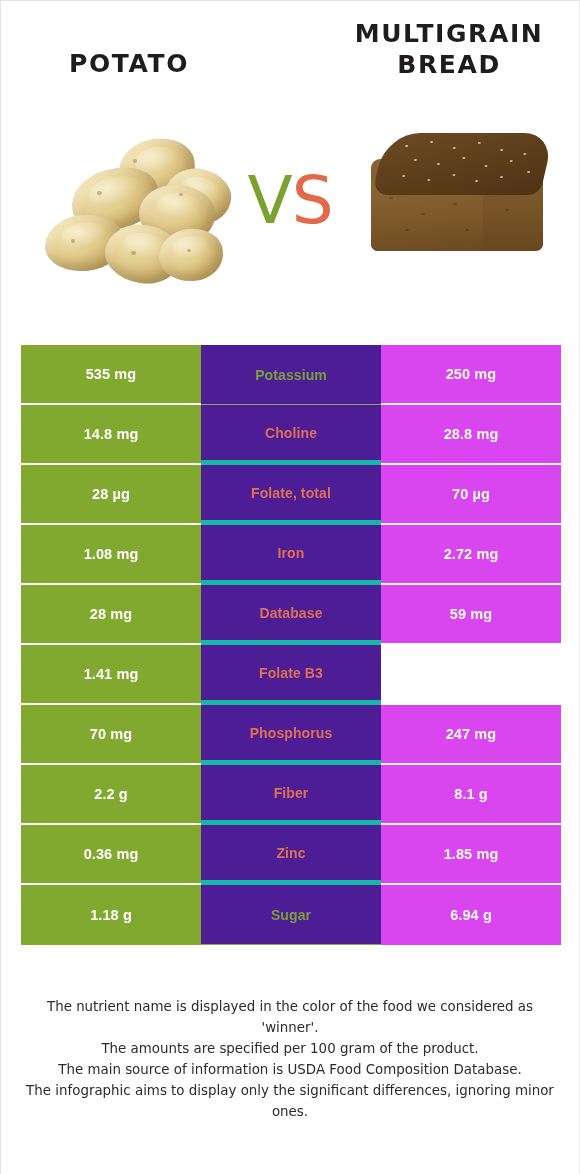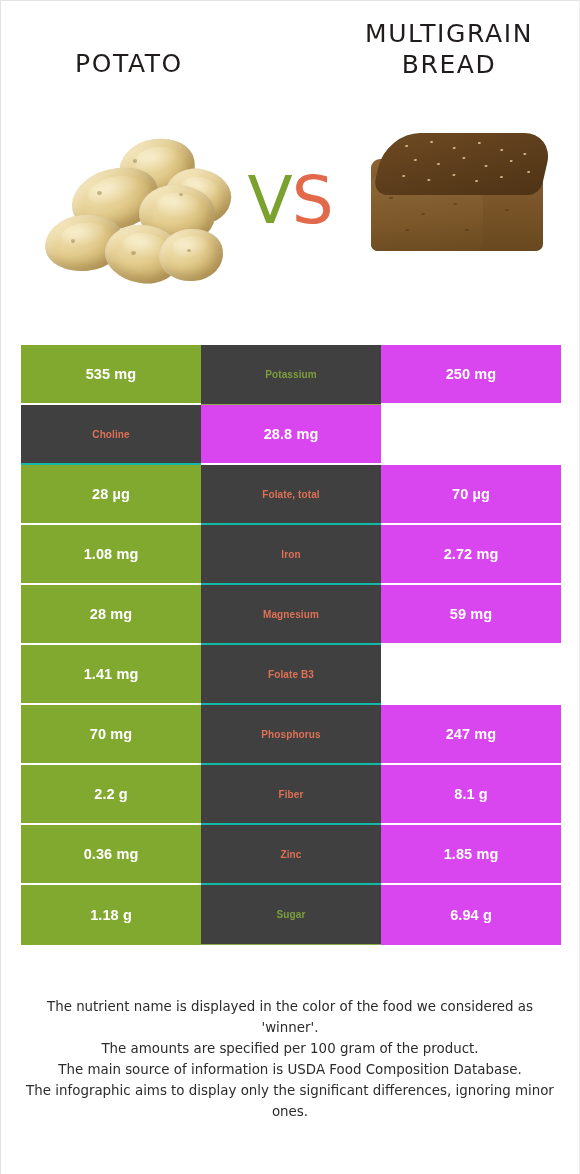--- a/index.html
+++ b/index.html
@@ -17,21 +17,21 @@
     border-left:1px solid #e3e3e3;
     border-right:1px solid #ededed;
   }
 
   
   .header { position:relative; height:322px; width:100%; }
 
   .title {
     position:absolute;
     font-family:"DejaVu Sans", sans-serif;
-    font-weight:400;
+    font-weight:700;
     font-size:25px;
     letter-spacing:1.6px;
     color:#201c1c;
     text-align:center;
     line-height:1.22;
     text-transform:uppercase;
   }
   .title-left  { left:10px;  top:48px;  width:236px; }
   .title-right { right:12px; top:18px;  width:236px; }
 
@@ -95,25 +95,25 @@
   
   .table { position:absolute; left:20px; top:344px; width:540px; }
 
   .row { position:relative; display:flex; height:60px; }
 
   .cell {
     display:flex; align-items:center; justify-content:center;
     font-size:14.5px; font-weight:600; letter-spacing:.1px;
   }
   .cell-left  { width:180px; background:#82A92F; color:#ffffff; border-bottom:2px solid #ffffff; }
-  .cell-name  { width:180px; background:#404040; font-weight:600; font-size:10px; }
+  .cell-name  { width:180px; background:#4c1d95; font-weight:600; font-size:14px; }
   .cell-right { width:180px; background:#d946ef; color:#ffffff; border-bottom:2px solid #ffffff; }
 
   .cell-name.win-left  { color:#7D9E3E; border-bottom:1px solid #8BA94A; }
-  .cell-name.win-right { color:#DD7055; border-bottom:2px solid #14b8a6; }
+  .cell-name.win-right { color:#DD7055; border-bottom:5px solid #14b8a6; }
 
   .row:last-child .cell-left,
   .row:last-child .cell-right { border-bottom:none; }
 
   
   .note {
     position:absolute; left:24px; right:24px; top:996px;
     text-align:center;
     font-family:"DejaVu Sans", sans-serif;
     font-size:13.4px;
@@ -187,39 +187,40 @@
 
   <div class="table">
 
     <div class="row">
       <div class="cell cell-left">535 mg</div>
       <div class="cell cell-name win-left">Potassium</div>
       <div class="cell cell-right">250 mg</div>
     </div>
 
     <div class="row">
+      <div class="cell cell-left">14.8 mg</div>
       <div class="cell cell-name win-right">Choline</div>
       <div class="cell cell-right">28.8 mg</div>
     </div>
 
     <div class="row">
       <div class="cell cell-left">28 µg</div>
       <div class="cell cell-name win-right">Folate, total</div>
       <div class="cell cell-right">70 µg</div>
     </div>
 
     <div class="row">
       <div class="cell cell-left">1.08 mg</div>
       <div class="cell cell-name win-right">Iron</div>
       <div class="cell cell-right">2.72 mg</div>
     </div>
 
     <div class="row">
       <div class="cell cell-left">28 mg</div>
-      <div class="cell cell-name win-right">Magnesium</div>
+      <div class="cell cell-name win-right">Database</div>
       <div class="cell cell-right">59 mg</div>
     </div>
 
     <div class="row">
       <div class="cell cell-left">1.41 mg</div>
       <div class="cell cell-name win-right">Folate B3</div>
     </div>
 
     <div class="row">
       <div class="cell cell-left">70 mg</div>

